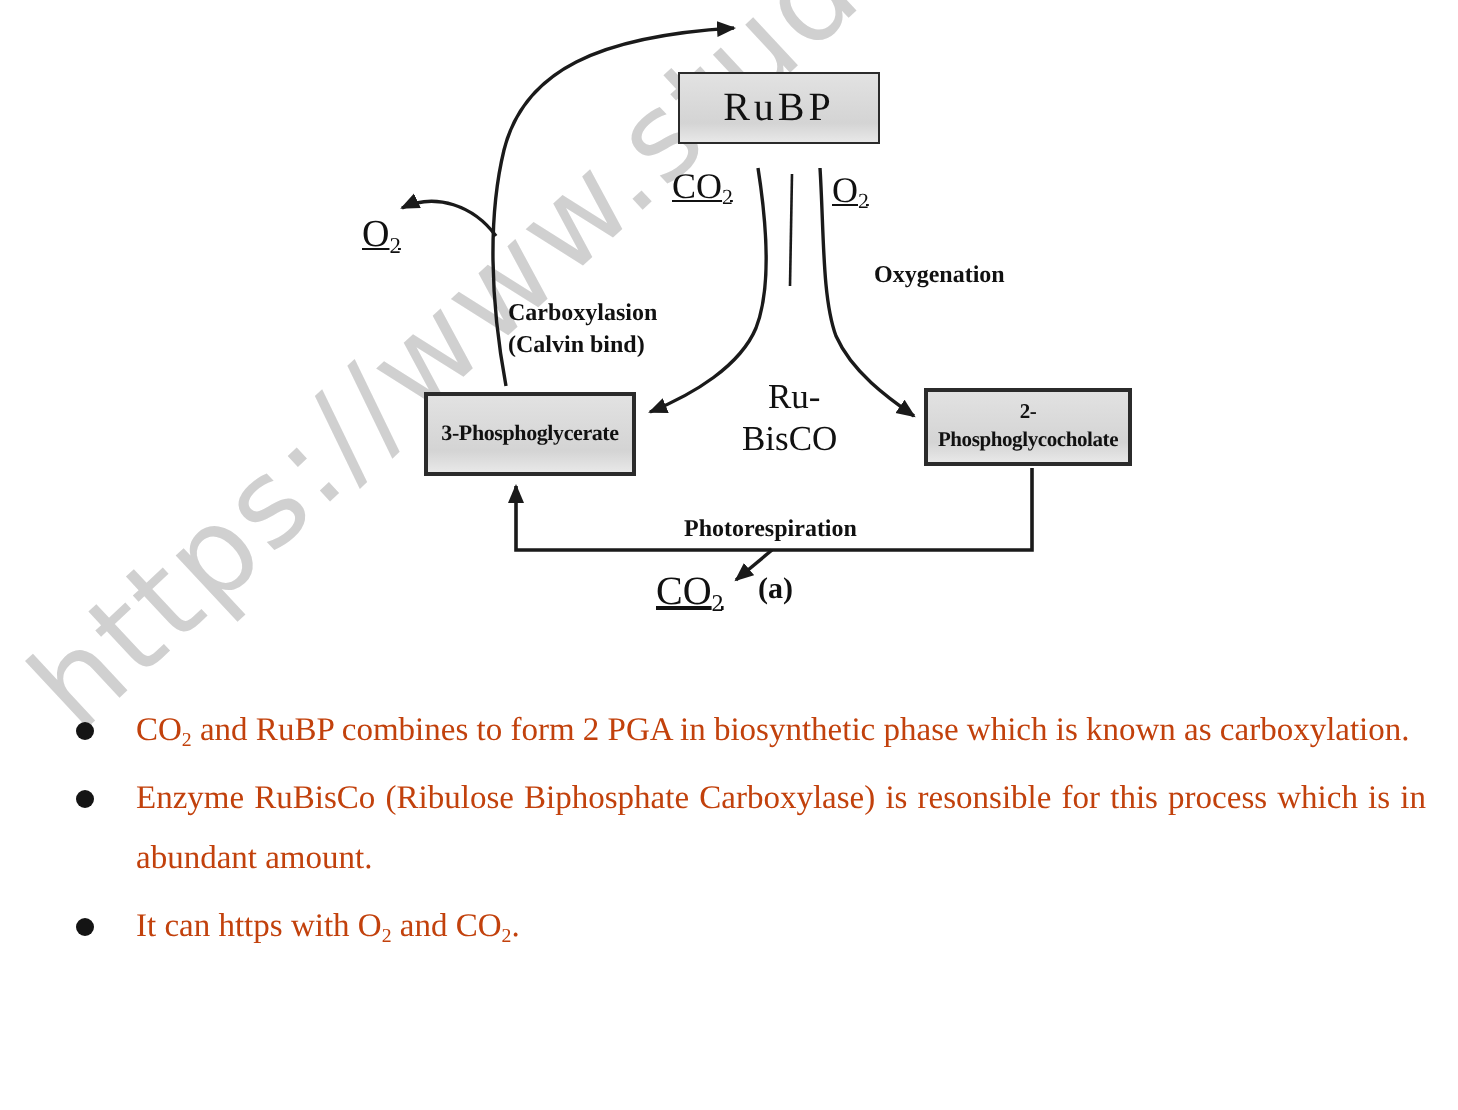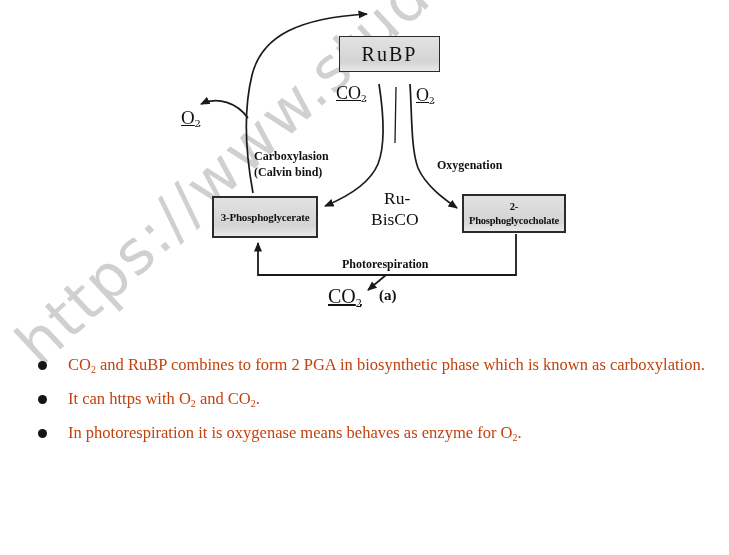--- a/index.html
+++ b/index.html
@@ -63,21 +63,21 @@
   .chem sub, .btext sub { font-size: 0.6em; line-height: 0; vertical-align: -0.3em; }
   .lbl-o2-left   { left: 181px; top: 107px; font-size: 19px; }
   .lbl-co2-top   { left: 336px; top: 83px;  font-size: 18px; }
   .lbl-o2-top    { left: 416px; top: 85px;  font-size: 18px; }
   .lbl-co2-bottom{ left: 328px; top: 285px; font-size: 20px; }
 
   .blabel {
     position: absolute;
     font-weight: bold; font-size: 12px; white-space: nowrap;
   }
-  .lbl-oxygenation    { left: 437px; top: 130px; margin-top: 28px; }
+  .lbl-oxygenation    { left: 437px; top: 130px; }
   .lbl-carbox         { left: 254px; top: 148px; line-height: 16px; white-space: normal; width: 110px; }
   .lbl-photoresp      { left: 342px; top: 257px; }
   .lbl-a              { left: 379px; top: 287px; font-size: 15px; }
 
   .lbl-rubisco {
     position: absolute; left: 371px; top: 156px;
     font-size: 17.5px; line-height: 21px; white-space: nowrap;
   }
   .lbl-rubisco .l1 { display: block; padding-left: 13px; margin-top: 32px; }
   .lbl-rubisco .l2 { display: block; }
@@ -152,21 +152,21 @@
     <div class="blabel lbl-a">(a)</div>
   </div>
 
   <div class="bullets">
     <div class="bullet">
       <span class="dot"></span>
       <div class="btext justify"><span>CO</span><sub>2</sub><span> and RuBP combines to form 2 PGA in biosynthetic phase which is known as carboxylation.</span></div>
     </div>
     <div class="bullet">
       <span class="dot"></span>
-      <div class="btext"><span>It can https with O</span><sub>2</sub><span> and CO</span><sub>2</sub><span>.</span></div>
+      <div class="btext justify"><span>Enzyme RuBisCo (Ribulose Biphosphate Carboxylase) is resonsible for this process which is in abundant amount.</span></div>
     </div>
     <div class="bullet">
       <span class="dot"></span>
-      <div class="btext"><span>In photorespiration it is oxygenase means behaves as enzyme for O</span><sub>2</sub><span>.</span></div>
+      <div class="btext"><span>It can https with O</span><sub>2</sub><span> and CO</span><sub>2</sub><span>.</span></div>
     </div>
   </div>
 
 </div>
 
 </body></html>

